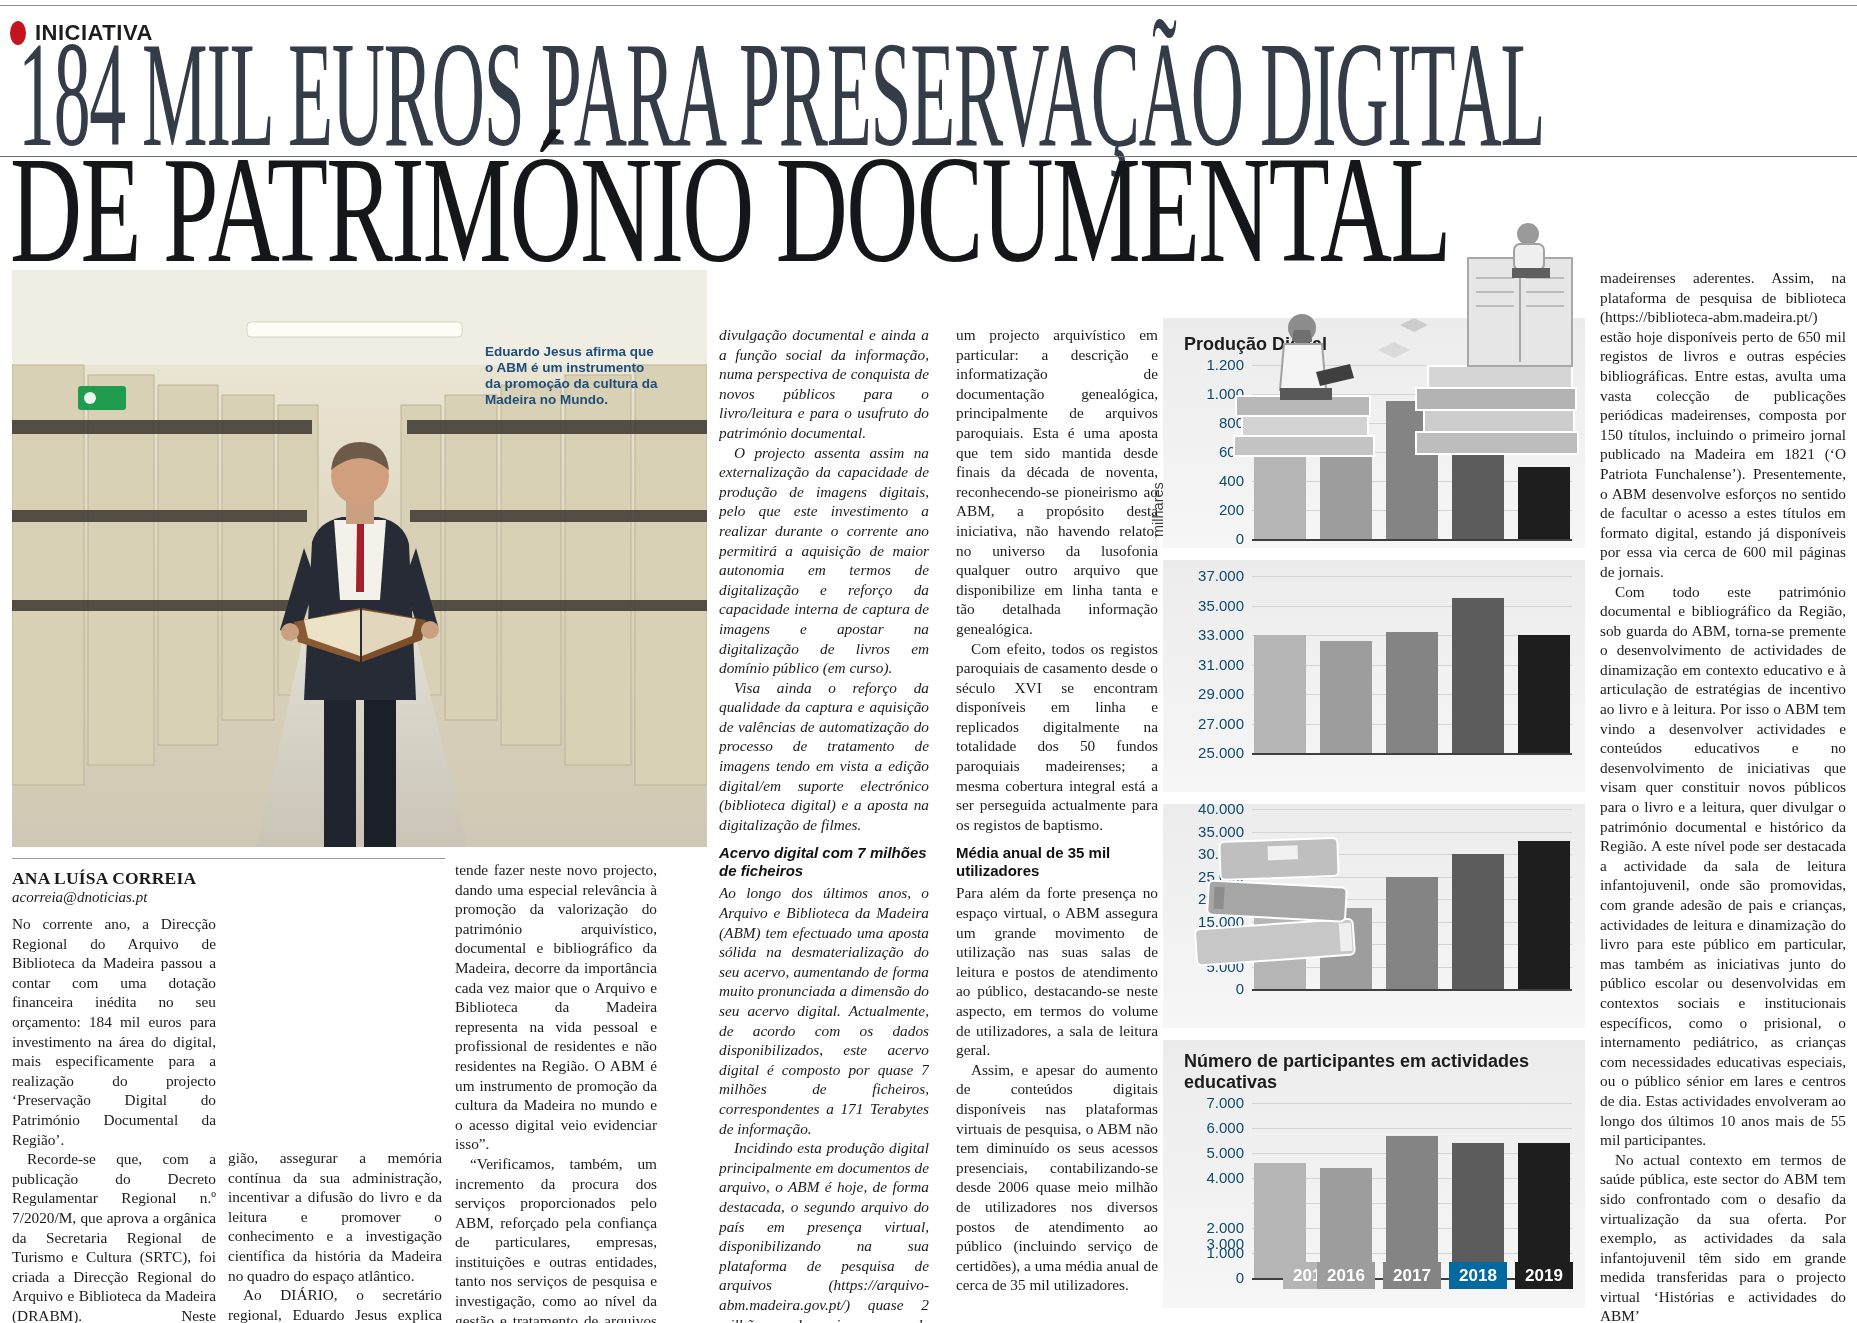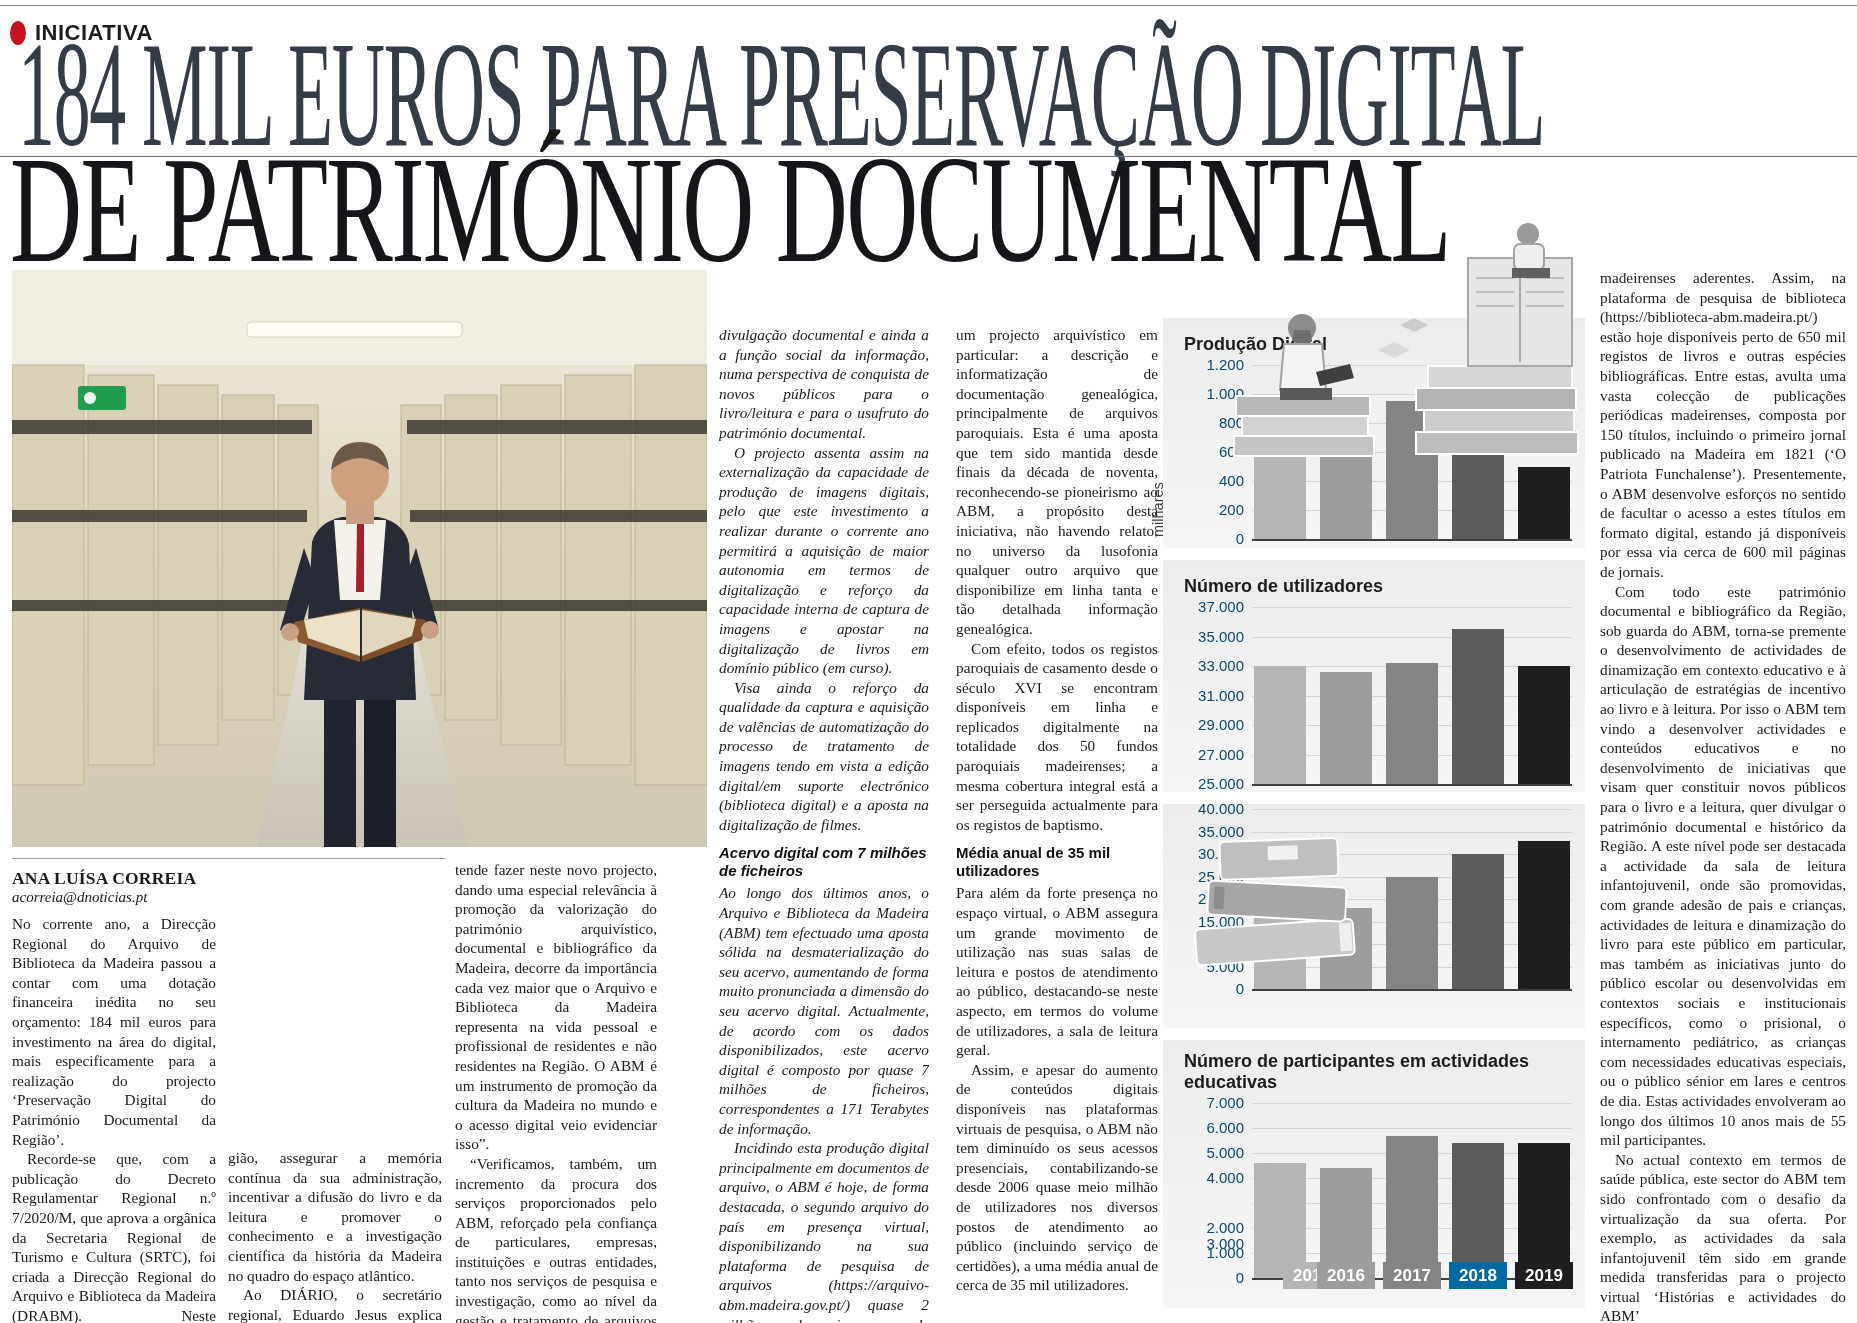--- a/index.html
+++ b/index.html
@@ -114,20 +114,21 @@
         <path d="M414 350 L350 338 L350 392 L410 370 Z" fill="#7c4e2a"></path>
         <path d="M292 350 L348 340 L348 386 L296 368 Z" fill="#ece2c8"></path>
         <path d="M404 349 L350 340 L350 386 L400 366 Z" fill="#e2d7bc"></path>
         <circle cx="278" cy="362" r="9" fill="#caa083"></circle>
           <circle cx="418" cy="360" r="9" fill="#caa083"></circle>
         <rect x="334" y="228" width="28" height="26" fill="#caa083"></rect>
         <circle cx="348" cy="206" r="29" fill="#cf9f7e"></circle>
         <path d="M319 200 Q322 172 348 172 Q374 172 377 200 Q362 188 348 188 Q334 188 319 200 Z" fill="#6d5a48"></path>
       </g>
     </svg>
+    <div class="caption">Eduardo Jesus afirma que o ABM é um instrumento da promoção da cultura da Madeira no Mundo.</div>
   </div>
 
   <div class="rule byline-rule"></div>
   <div class="author">ANA LUÍSA CORREIA</div>
   <div class="email">acorreia@dnoticias.pt</div>
 
   <div class="col" style="left:12px;top:914px;width:204px;height:409px;overflow:hidden;">
       <p class="bodyp">No corrente ano, a Direcção Regional do Arquivo de Biblioteca da Madeira passou a contar com uma dotação financeira inédita no seu orçamento: 184 mil euros para investimento na área do digital, mais especificamente para a realização do projecto ‘Preservação Digital do Património Documental da Região’.</p>
       <p class="bodyp">Recorde-se que, com a publicação do Decreto Regulamentar Regional n.º 7/2020/M, que aprova a orgânica da Secretaria Regional de Turismo e Cultura (SRTC), foi criada a Direcção Regional do Arquivo e Biblioteca da Madeira (DRABM). Neste enquadramento, e na qualidade de sucessora do Arquivo Regional e Biblioteca Pública da Madeira, foram-lhe cometidas atribuições no âmbito dos arquivos e das bibliotecas, da divulgação cultural e da investigação da história insular.</p>
     </div>
@@ -190,21 +191,20 @@
         <div class="grid base" style="top: 174px;"></div>
         <div class="tick" style="top: 165px;">0</div>
         <div class="bar" style="left: 84px; height: 116px; background: rgb(181, 181, 181);"></div>
         <div class="bar" style="left: 150px; height: 83.375px; background: rgb(157, 157, 157);"></div>
         <div class="bar" style="left: 216px; height: 137.75px; background: rgb(132, 132, 132);"></div>
         <div class="bar" style="left: 282px; height: 126.875px; background: rgb(92, 92, 92);"></div>
         <div class="bar" style="left: 348px; height: 72.5px; background: rgb(30, 30, 30);"></div>
       </div>
   </div>
   <div class="chart" style="top:576px;">
-    <div class="ctitle">Número de utilizadores</div>
     <div class="plot" style="height:177px;">
         <div class="grid" style="top: 0px;"></div>
         <div class="tick" style="top: -9px;">37.000</div>
         <div class="grid" style="top: 29.5px;"></div>
         <div class="tick" style="top: 20.5px;">35.000</div>
         <div class="grid" style="top: 59px;"></div>
         <div class="tick" style="top: 50px;">33.000</div>
         <div class="grid" style="top: 88.5px;"></div>
         <div class="tick" style="top: 79.5px;">31.000</div>
         <div class="grid" style="top: 118px;"></div>

